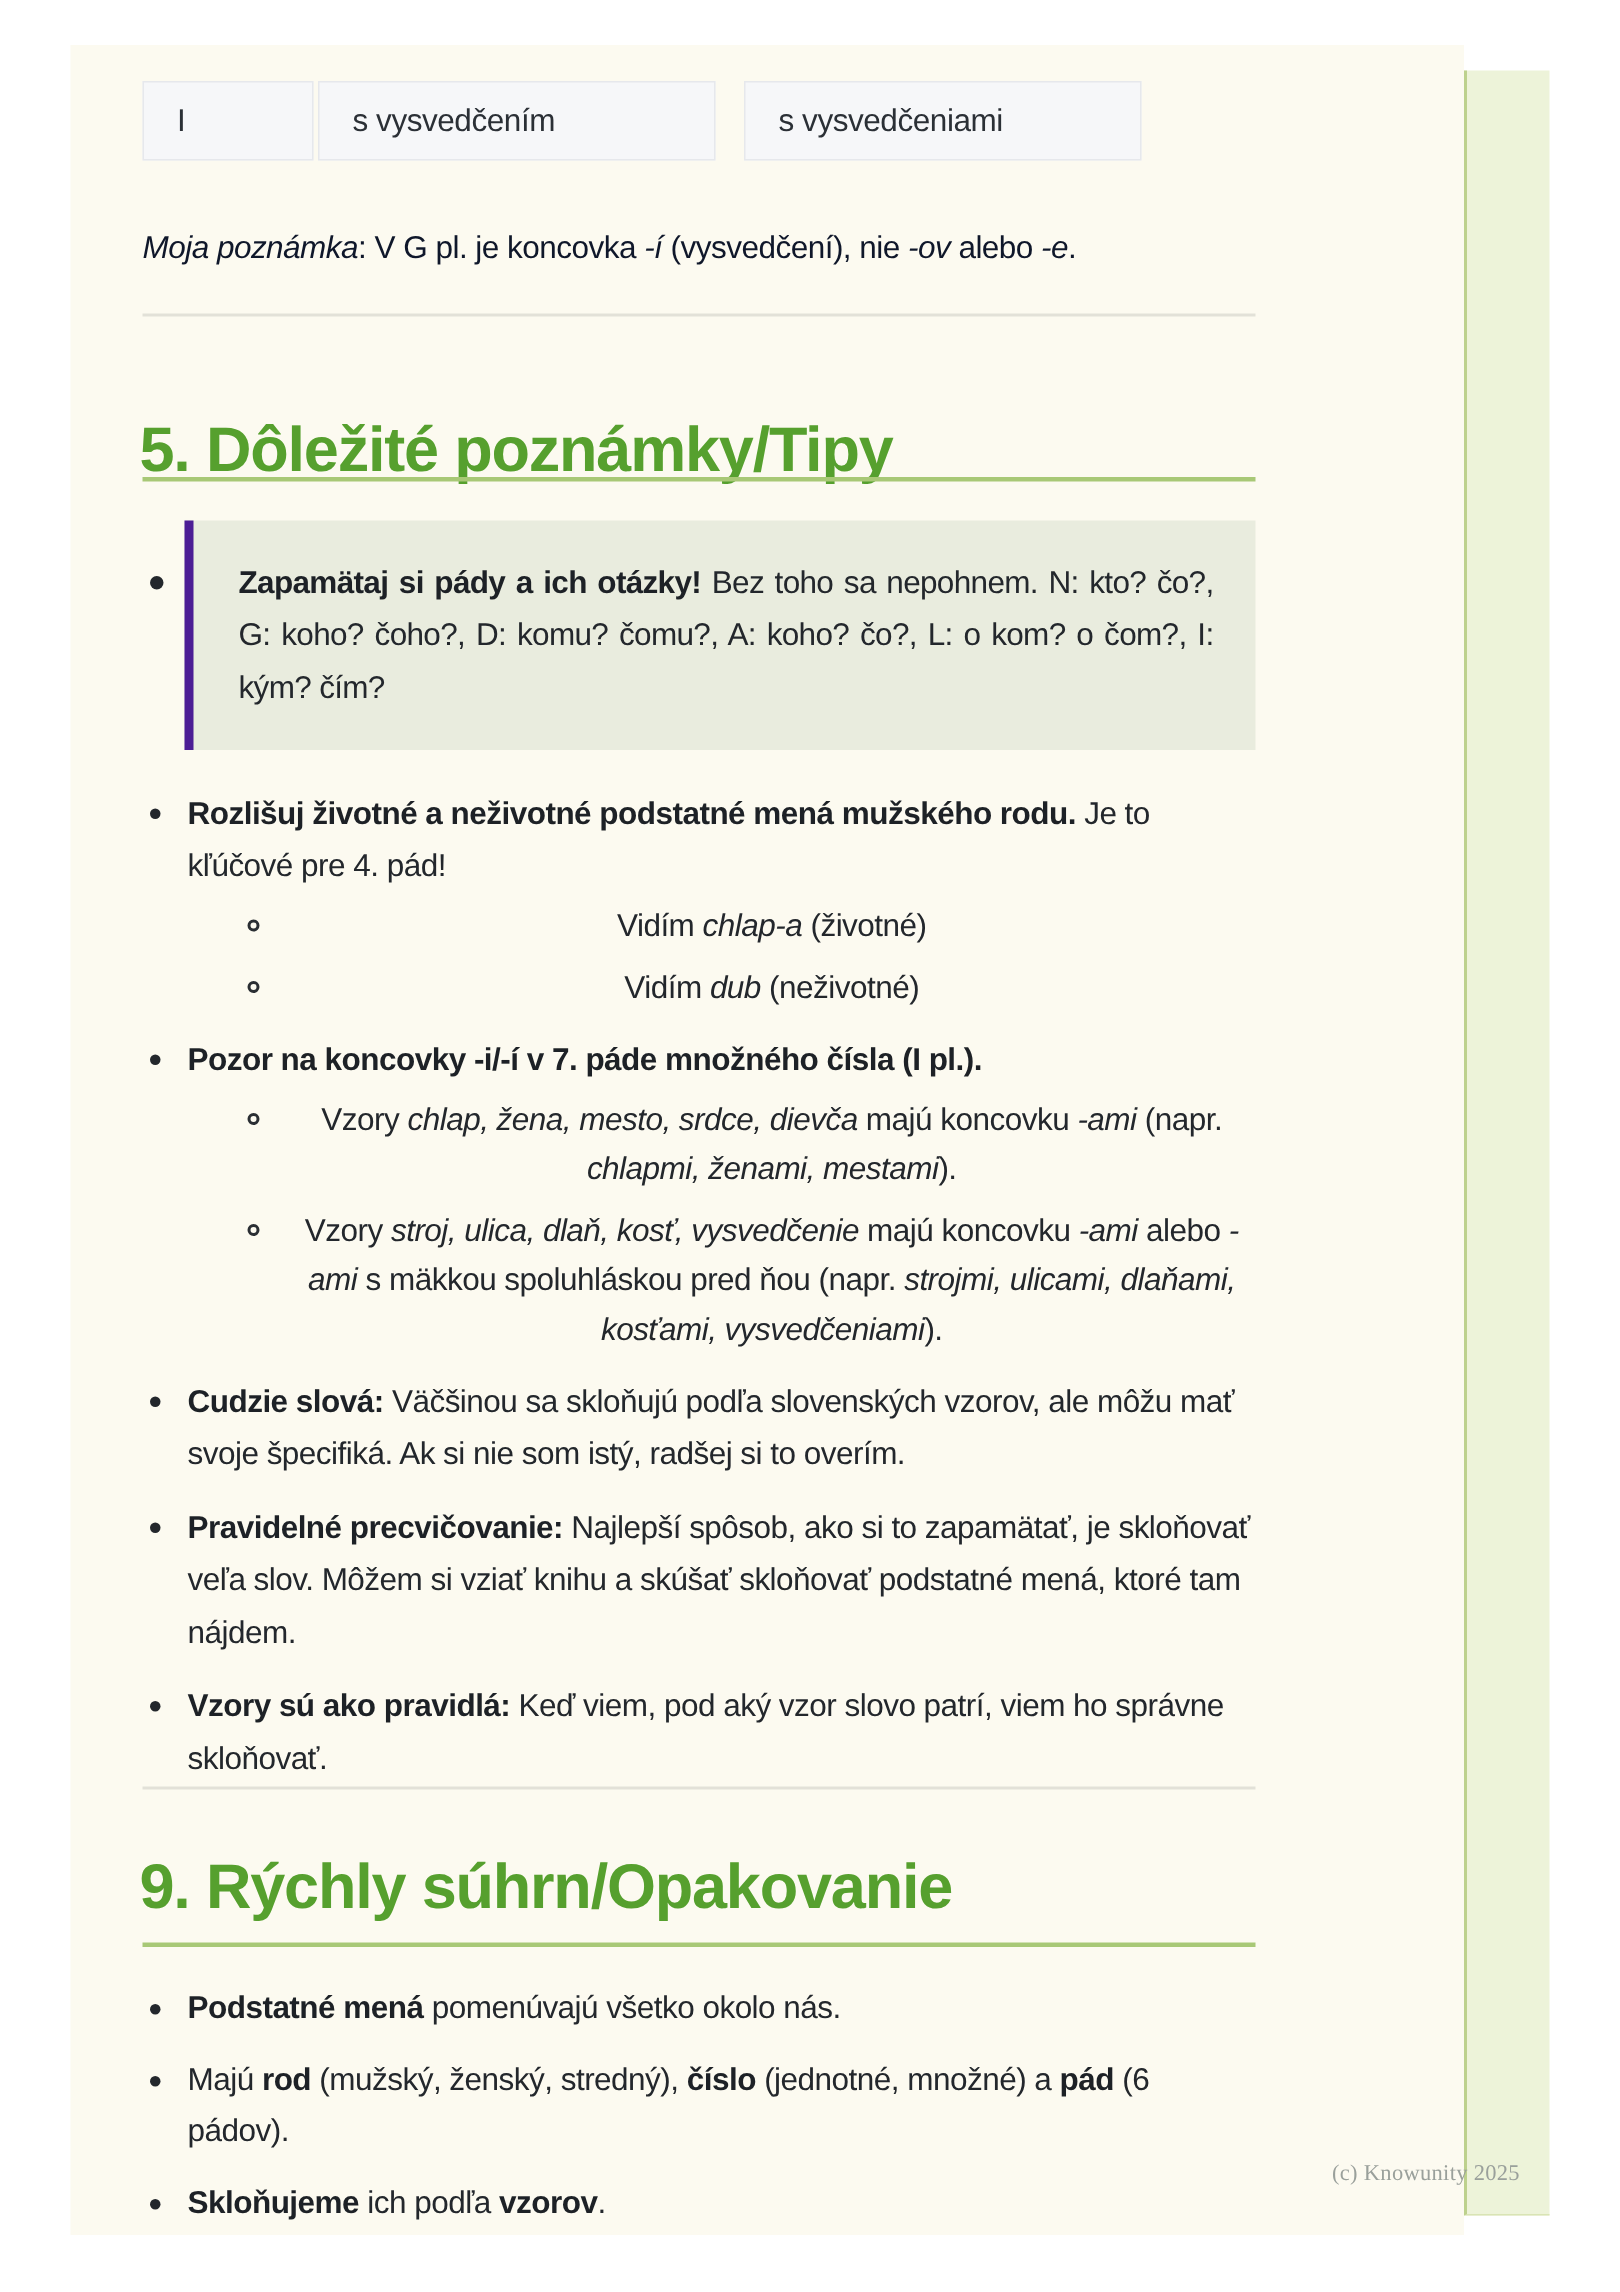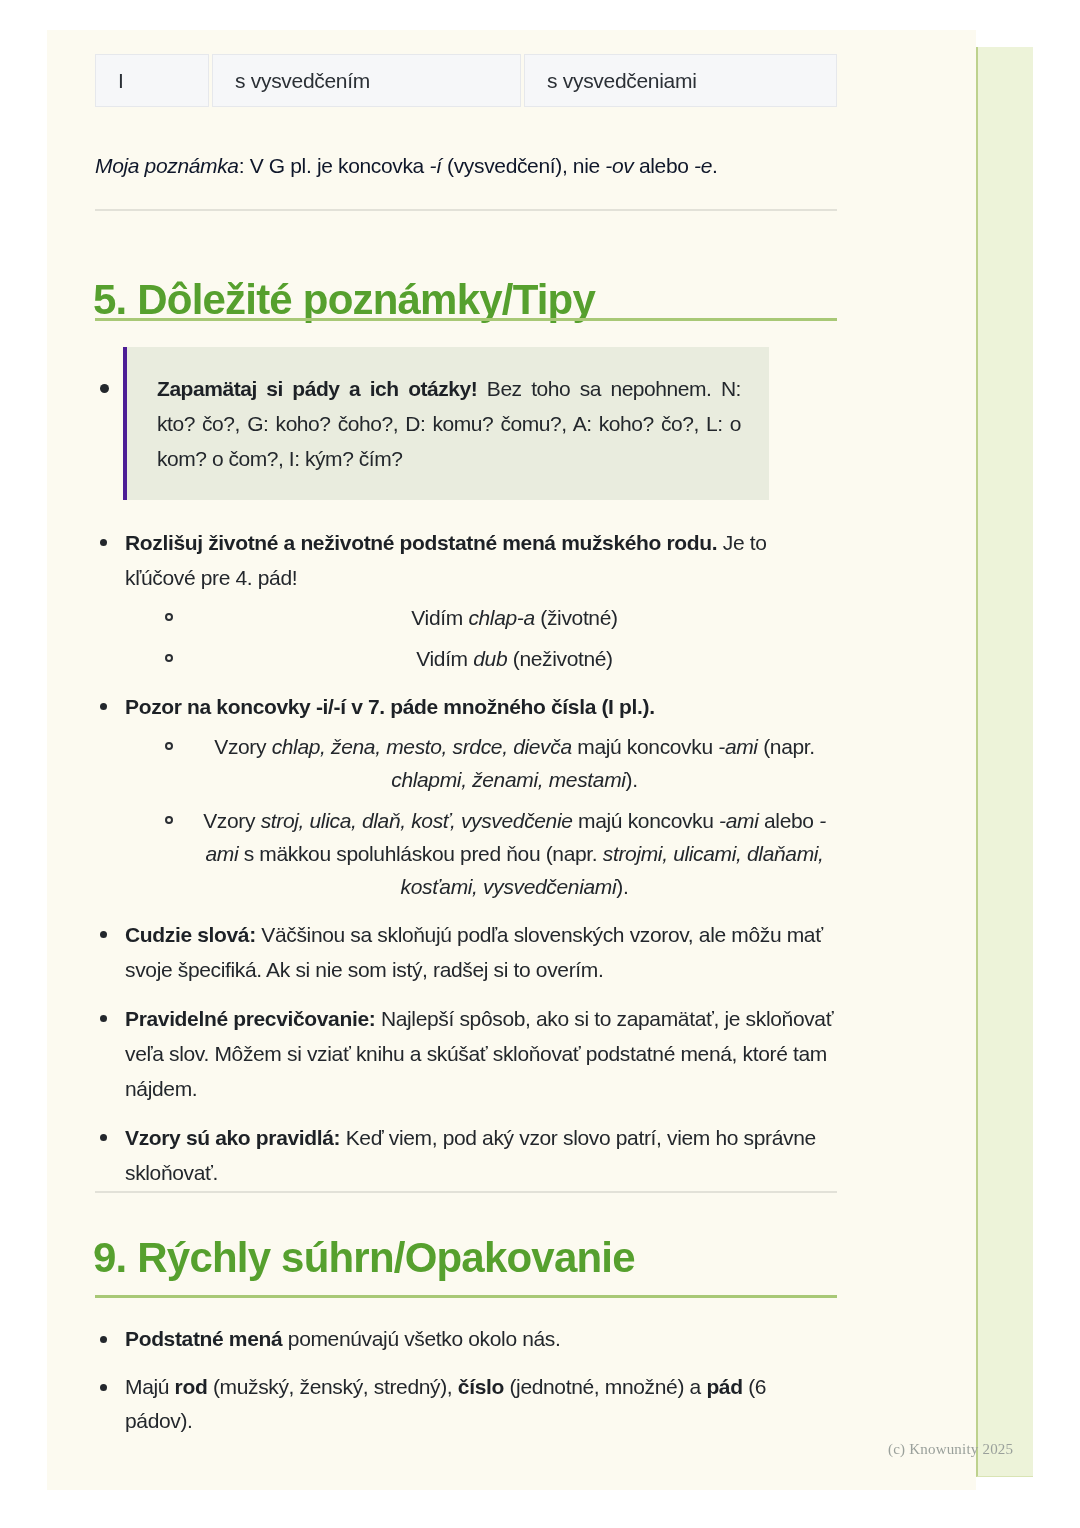--- a/index.html
+++ b/index.html
@@ -9,32 +9,32 @@
   }
   .page-bg{position:absolute;left:47px;top:30px;width:929px;height:1460px;background:#fcfaf0;}
   .green-rail{position:absolute;left:976px;top:47px;width:57px;height:1430px;
     background:#edf3d9;border-left:2px solid #bdd18d;border-bottom:1px solid #d9e4b4;box-sizing:border-box;}
   .abs{position:absolute;}
   .content-w{left:95px;width:742px;}
   
   .doc-table{display:flex;gap:3px;}
   .doc-cell{height:53px;background:#f6f7f9;border:1px solid #e6e8ec;box-sizing:border-box;
     display:flex;align-items:center;padding-left:22px;font-size:21px;color:#2b3036;letter-spacing:-0.3px;}
-  .c1{width:114px;} .c2{width:309px;} .c3{width:313px;}
+  .c1{width:114px;} .c2{width:265px;} .c3{width:265px;margin-left:16px;}
   
   .body-text{font-size:21px;line-height:35px;letter-spacing:-0.35px;color:#0f172a;}
   .b{font-weight:700;color:#1d2126;}
   .i{font-style:italic;}
   .hr{height:2px;background:#e2e1d8;}
   .sec-heading{font-size:42px;font-weight:700;color:#56a02e;letter-spacing:-0.8px;line-height:50px;white-space:nowrap;}
   .sec-underline{height:3px;background:#a8c876;}
   
   .co-dot{position:absolute;left:100px;top:384px;width:9px;height:9px;border-radius:50%;background:#23272c;}
-  .co-box{position:absolute;left:123px;top:347px;width:646px;box-sizing:border-box;
-    background:#e9ecde;border-left:4px solid #4c1d95;padding:24px 28px 24px 30px;}
+  .co-box{position:absolute;left:123px;top:347px;width:714px;box-sizing:border-box;
+    background:#e9ecde;border-left:6px solid #4c1d95;padding:24px 28px 24px 30px;}
   .co-text{font-size:21px;line-height:35px;letter-spacing:-0.45px;text-align:justify;color:#23272c;}
   
   ul.blist{list-style:none;margin:0;padding:0;}
   li.li-main{position:relative;padding-left:30px;margin-bottom:14px;}
   li.li-main>.dot{position:absolute;left:5px;top:14px;width:7px;height:7px;border-radius:50%;background:#23272c;}
   ul.sub{list-style:none;margin:6px 0 0 0;padding:0 0 0 37px;text-align:center;}
   li.li-sub{position:relative;padding-left:30px;margin-bottom:8px;font-size:21px;line-height:33px;letter-spacing:-0.35px;}
   li.li-sub>.ring{position:absolute;left:3px;top:12px;width:8px;height:8px;border-radius:50%;
     border:2px solid #2a2e33;box-sizing:border-box;background:transparent;}
   .li-text{font-size:21px;line-height:35px;letter-spacing:-0.35px;}
@@ -108,17 +108,21 @@
 
   <ul class="abs content-w blist tight z2" style="top:1322px;">
       <li class="li-main">
         <span class="dot"></span>
         <div class="li-text"><span class="b">Podstatné mená</span><span> pomenúvajú všetko okolo nás.</span></div>
       </li>
       <li class="li-main">
         <span class="dot"></span>
         <div class="li-text"><span>Majú </span><span class="b">rod</span><span> (mužský, ženský, stredný), </span><span class="b">číslo</span><span> (jednotné, množné) a </span><span class="b">pád</span><span> (6 pádov).</span></div>
       </li>
+      <li class="li-main">
+        <span class="dot"></span>
+        <div class="li-text"><span class="b">Skloňujeme</span><span> ich podľa </span><span class="b">vzorov</span><span>.</span></div>
+      </li>
     </ul>
 
   <div class="watermark">(c) Knowunity 2025</div>
 
 </div>
 
 </body></html>

